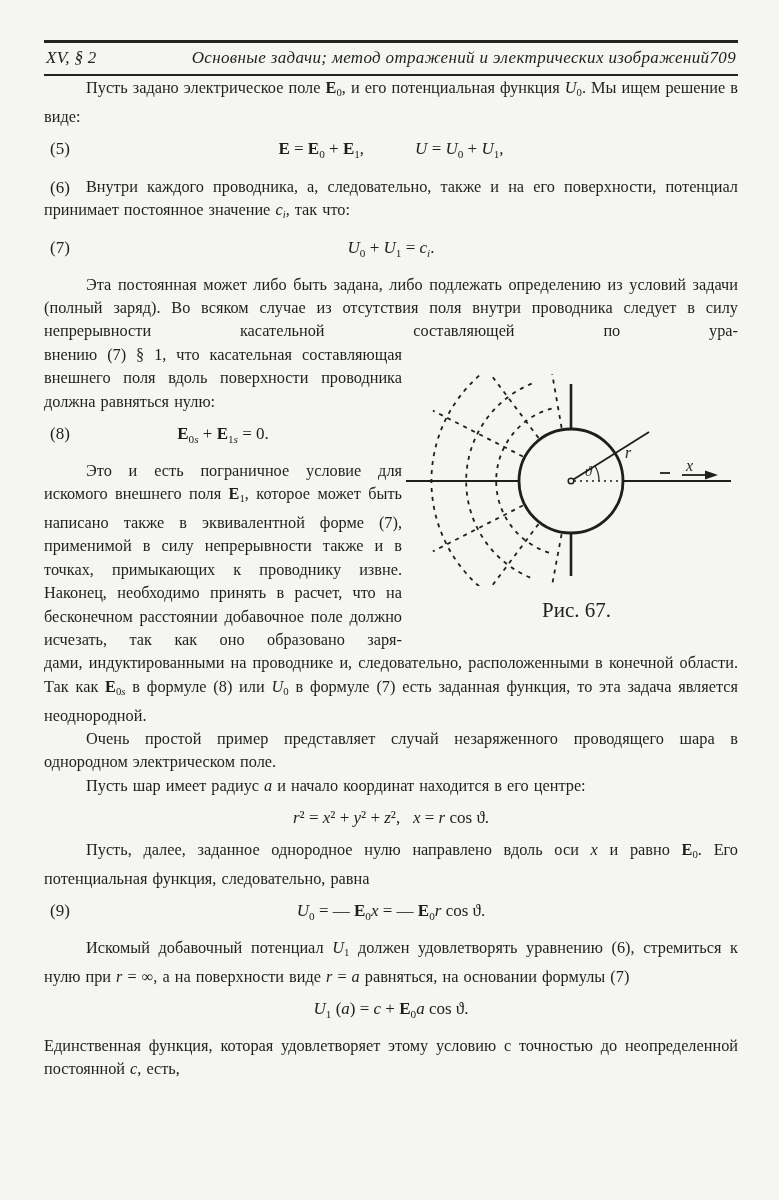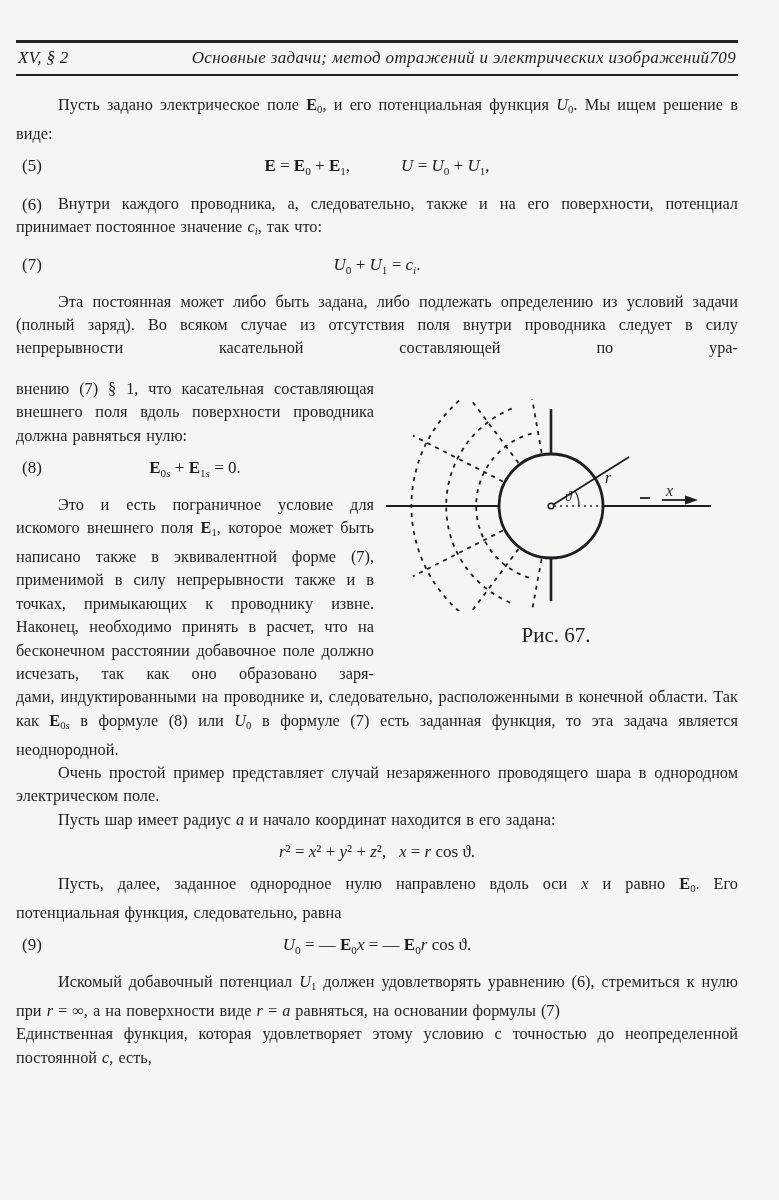--- a/index.html
+++ b/index.html
@@ -3,39 +3,39 @@
 <meta charset="utf-8">
 <style>
   html,body{margin:0;padding:0;}
   body{
     width:779px;height:1200px;overflow:hidden;
     background:#f5f6f1;color:#1e1e1e;
     font-family:"Liberation Serif","DejaVu Serif",serif;
   }
   .page{
     box-sizing:border-box;width:774px;height:1200px;
-    padding:40px 36px 0 16px;overflow:hidden;
+    padding:40px 36px 0 44px;overflow:hidden;
   }
   
   .runhead{
     display:flex;justify-content:space-between;align-items:baseline;
     border-top:3px solid #24241f;border-bottom:2px solid #24241f;
     padding:5px 2px 6px 2px;
     font-style:italic;font-size:17px;letter-spacing:.02em;
     white-space:nowrap;
   }
   .runhead .mid{flex:1;text-align:right;}
   
   .para{
     font-size:16.3px;line-height:23.4px;text-align:justify;
     margin:0;word-spacing:.06em;
   }
   .indent{text-indent:42px;}
   .justlast{text-align-last:justify;}
-  .para:first-of-type{margin-top:17px;}
+  .para:first-of-type{margin-top:0;}
   
   .eqrow{
     position:relative;text-align:center;
     font-size:17px;line-height:26px;margin:8px 0 7px 0;
   }
   .eqnum{position:absolute;left:6px;top:0;font-style:normal;}
   .eq{display:inline-block;}
   
   .r-v{font-weight:bold;}
   .r-m{font-style:italic;}
@@ -137,31 +137,34 @@
         <text x="223" y="84" font-size="16">r</text>
         <text x="183" y="102" font-size="14">ϑ</text>
         <text x="284" y="97" font-size="16">x</text>
       </svg>
       <figcaption class="figcaption">Рис. 67.</figcaption>
     </figure>
   </div>
 
   <p class="para"><span>дами, индуктированными на проводнике и, следовательно, расположенными в конечной области. Так как </span><span class="r-v">E</span><span class="r-s">0</span><span class="r-si">s</span><span> в формуле (8) или </span><span class="r-m">U</span><span class="r-s">0</span><span> в формуле (7) есть заданная функция, то эта задача является неоднородной.</span></p>
   <p class="para indent"><span>Очень простой пример представляет случай незаряженного проводящего шара в однородном электрическом поле.</span></p>
-  <p class="para indent"><span>Пусть шар имеет радиус </span><span class="r-m">a</span><span> и начало координат находится в его задана:</span></p>
+  <p class="para indent"><span>Пусть шар имеет радиус </span><span class="r-m">a</span><span> и начало координат находится в его центре:</span></p>
 
   <div class="eqrow">
     <span class="eq"><span class="r-m">r</span><span>² = </span><span class="r-m">x</span><span>² + </span><span class="r-m">y</span><span>² + </span><span class="r-m">z</span><span>²,  </span><span class="r-m">x</span><span> = </span><span class="r-m">r</span><span> cos ϑ.</span></span>
   </div>
 
   <p class="para indent"><span>Пусть, далее, заданное однородное нулю направлено вдоль оси </span><span class="r-m">x</span><span> и равно </span><span class="r-v">E</span><span class="r-s">0</span><span>. Его потенциальная функция, следовательно, равна</span></p>
 
   <div class="eqrow">
     <span class="eqnum">(9)</span>
     <span class="eq"><span class="r-m">U</span><span class="r-s">0</span><span> = — </span><span class="r-v">E</span><span class="r-s">0</span><span class="r-m">x</span><span> = — </span><span class="r-v">E</span><span class="r-s">0</span><span class="r-m">r</span><span> cos ϑ.</span></span>
   </div>
 
   <p class="para indent"><span>Искомый добавочный потенциал </span><span class="r-m">U</span><span class="r-s">1</span><span> должен удовлетворять уравнению (6), стремиться к нулю при </span><span class="r-m">r</span><span> = ∞, а на поверхности виде </span><span class="r-m">r</span><span> = </span><span class="r-m">a</span><span> равняться, на основании формулы (7)</span></p>
 
+  <div class="eqrow">
+    <span class="eq"><span class="r-m">U</span><span class="r-s">1</span><span> (</span><span class="r-m">a</span><span>) = </span><span class="r-m">c</span><span> + </span><span class="r-v">E</span><span class="r-s">0</span><span class="r-m">a</span><span> cos ϑ.</span></span>
+  </div>
 
   <p class="para"><span>Единственная функция, которая удовлетворяет этому условию с точностью до неопределенной постоянной </span><span class="r-m">c</span><span>, есть,</span></p>
 
 </div>
 
 </body></html>

